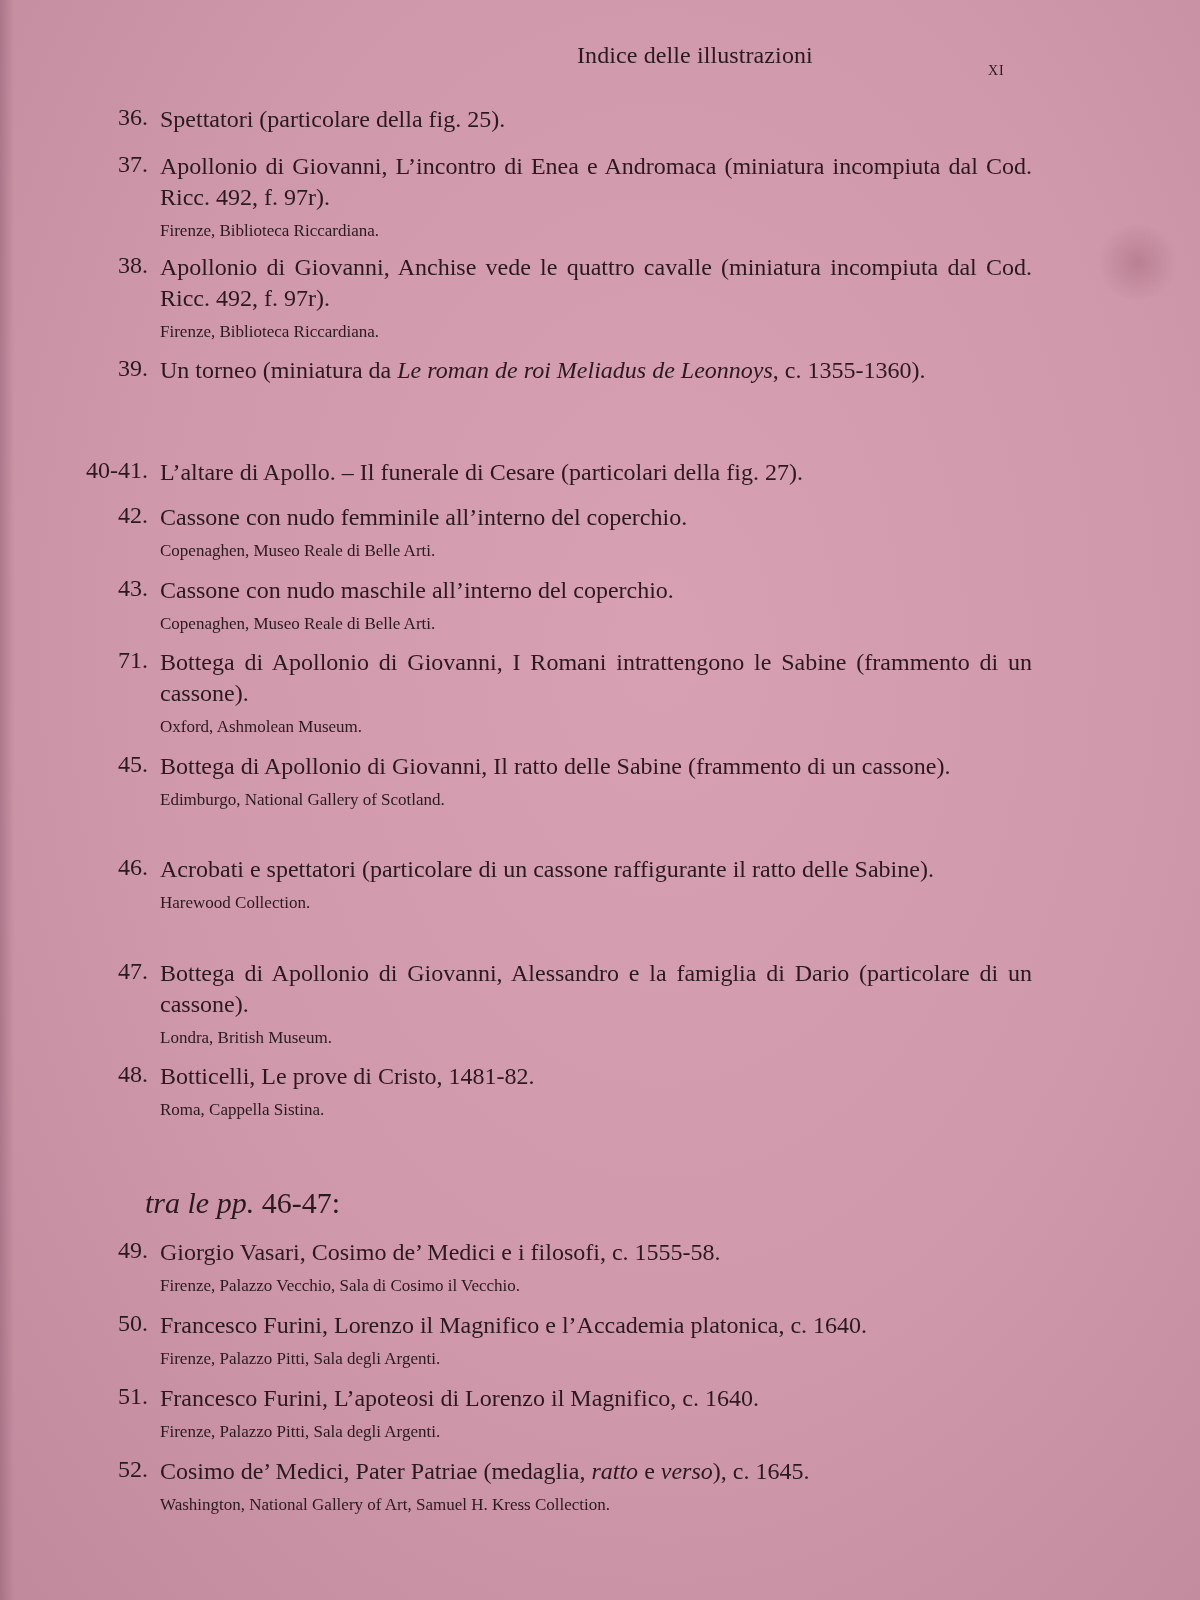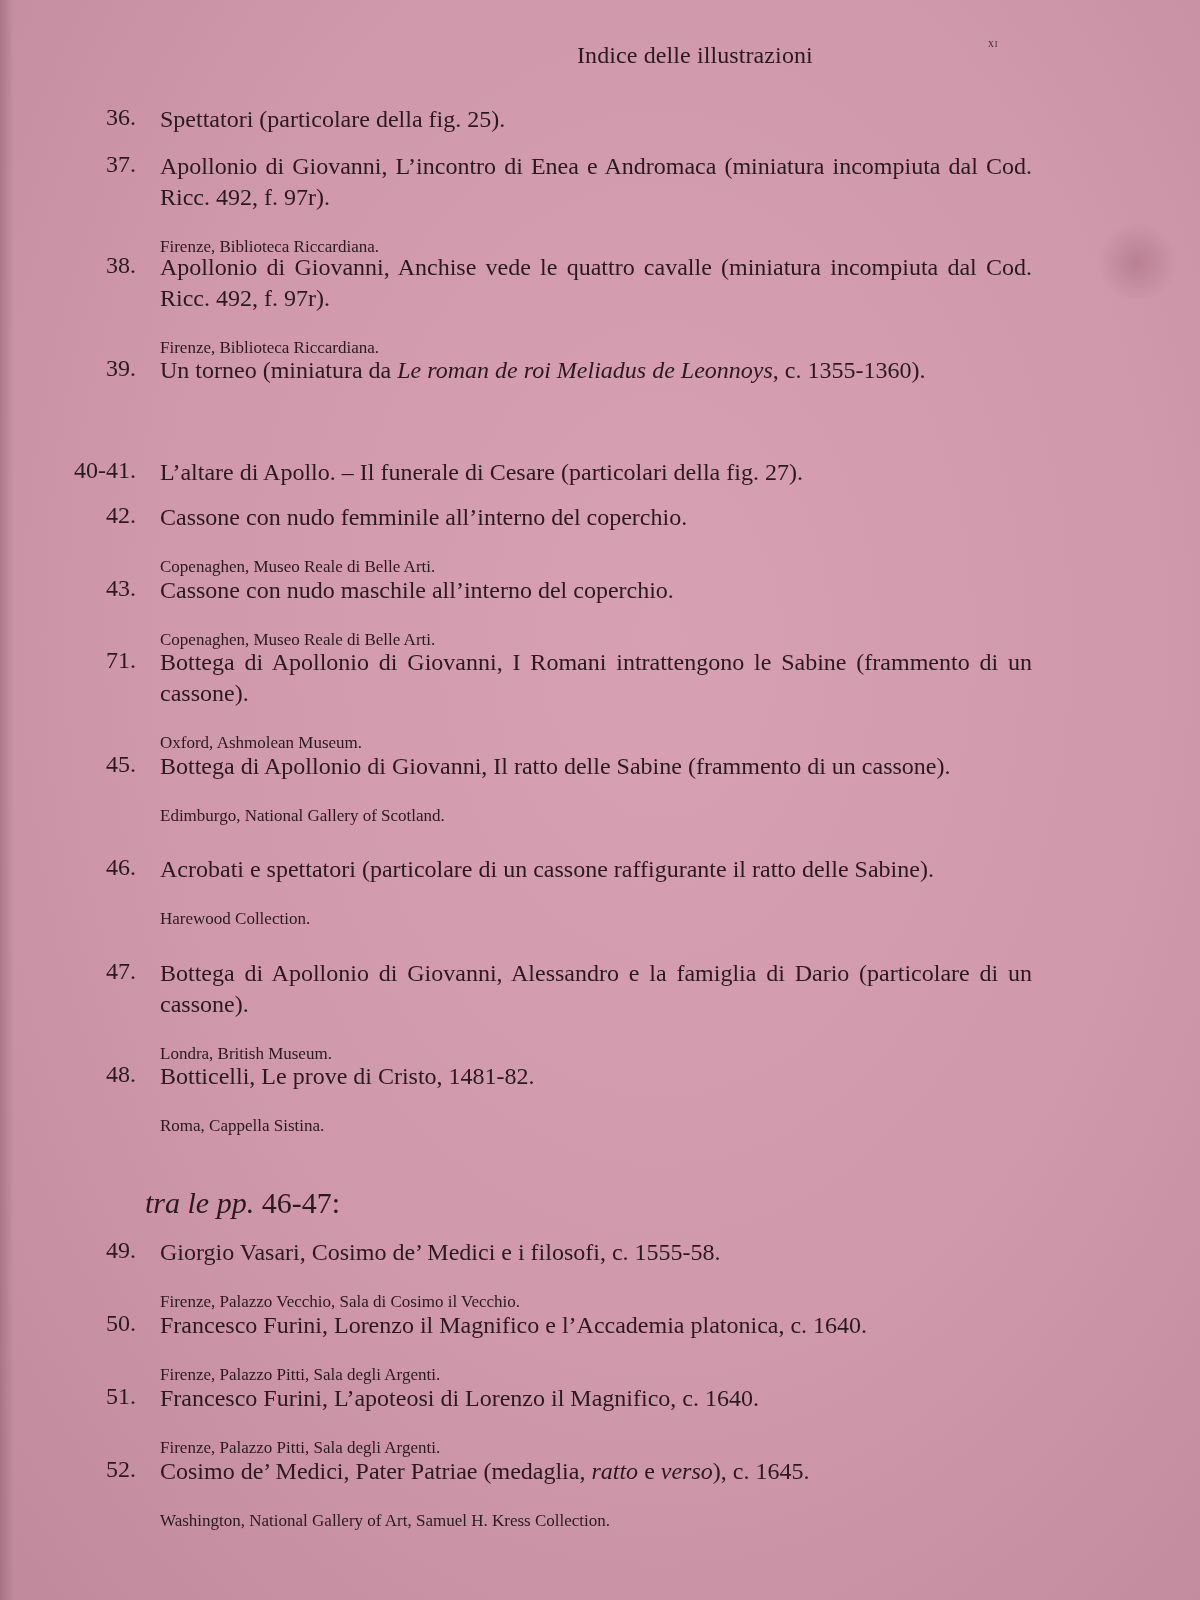--- a/index.html
+++ b/index.html
@@ -17,32 +17,32 @@
     background: radial-gradient(circle, rgba(160,100,120,0.45) 0%, rgba(160,100,120,0) 70%);
   }
   .left-shadow {
     position: absolute; left: 0; top: 0; width: 14px; height: 1600px;
     background: linear-gradient(to right, rgba(120,70,90,0.35), rgba(120,70,90,0));
   }
   .running-head {
     position: absolute; top: 42px; left: 577px; font-size: 24px; letter-spacing: 0.1px;
   }
   .folio {
-    position: absolute; top: 36px; left: 988px; font-size: 12px; letter-spacing: 1px; font-variant: small-caps;
+    position: absolute; top: 57px; left: 988px; font-size: 20px; letter-spacing: 1px; font-variant: small-caps;
   }
   .entry { position: absolute; left: 0; width: 1100px; }
   .num {
-    position: absolute; width: 136px; text-align: right; font-size: 24px; top: 0;
+    position: absolute; width: 136px; text-align: right; font-size: 24px; top: 0; padding-left: 12px;
   }
   .title {
     position: absolute; left: 160px; width: 872px; font-size: 24px; line-height: 31px;
     text-align: justify; text-align-last: left;
   }
   .loc {
-    display: block; font-size: 17px; line-height: 24px; margin-top: 22px; text-align: center;
+    display: block; font-size: 17px; line-height: 24px; margin-top: 6px; text-align: center;
   }
   .subhead {
     position: absolute; left: 145px; top: 1186px; font-size: 30px; font-style: italic;
   }
   em { font-style: italic; }
 </style>
 </head>
 <body>
 
 <div class="page">

